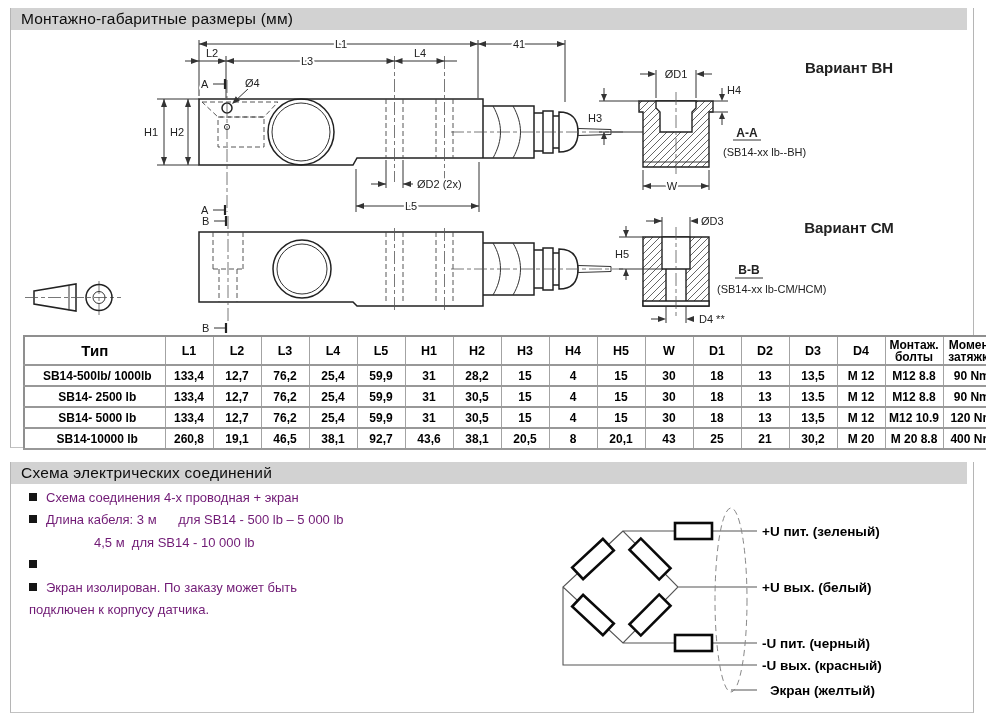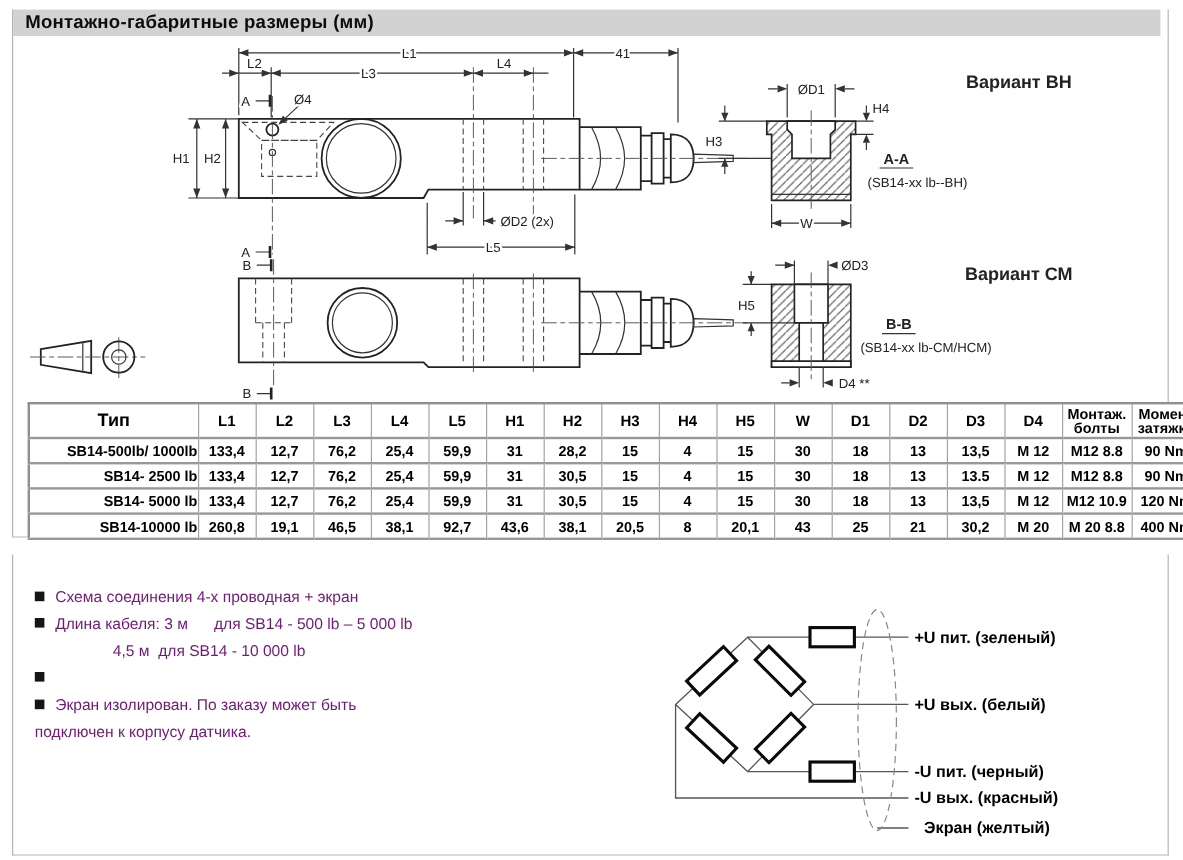--- a/index.html
+++ b/index.html
@@ -3,31 +3,31 @@
 <meta charset="utf-8">
 <style>
   html,body{margin:0;padding:0;background:#fff}
   #page{position:relative;width:986px;height:717px;background:#fff;overflow:hidden;
         font-family:"Liberation Sans",sans-serif;color:#111}
   .section{position:absolute;left:10px;width:962px;background:#fff;
            border-left:1px solid #b5b5b5;border-right:1px solid #b5b5b5;border-bottom:1px solid #c2c2c2}
   .sec1{top:8px;height:439px}
   .sec2{top:462px;height:250px}
   .secbar{background:#d2d2d2;height:22px;margin-right:6px;box-sizing:border-box;
-          font-weight:bold;font-size:15.5px;color:#0d0d0d;padding:2px 0 0 10px;letter-spacing:.2px}
+          font-weight:normal;font-size:15.5px;color:#0d0d0d;padding:2px 0 0 10px;letter-spacing:.2px}
   .drawsvg{position:absolute;left:0;top:24px}
   .bridgesvg{position:absolute;left:540px;top:485px}
   
   .dimtable{position:absolute;left:12px;top:327px;width:934px;border-collapse:collapse;
             table-layout:fixed;background:#fff;border:2px solid #8f8f8f}
   .dimtable th,.dimtable td{border:1px solid #a3a3a3;border-bottom:2px solid #989898;
             font-weight:bold;color:#000;text-align:center;padding:0;overflow:hidden;white-space:nowrap}
   .dimtable th{font-size:12.5px;line-height:12px;height:27px;white-space:pre-line}
   .dimtable td{font-size:12px;height:19px}
-  .dimtable td.tt{text-align:right;padding-left:5px}
+  .dimtable td.tt{text-align:center;padding-left:5px}
   
   .bullets{position:absolute;left:18px;top:25px;width:470px;font-size:13px;color:#701a75;line-height:22.4px}
   .bullet .btext{white-space:pre-wrap}
   .sq{display:inline-block;width:8px;height:8px;background:#151515;margin-right:9px;vertical-align:1px}
   
   svg text{font-family:"Liberation Sans",sans-serif;font-size:11px;fill:#222}
   .ln{stroke:#333;fill:none;stroke-width:1}
   .ln2{stroke:#222;fill:none;stroke-width:1.5}
   .cl{stroke:#555;fill:none;stroke-width:.8;stroke-dasharray:13 3 4 3}
   .hd{stroke:#444;fill:none;stroke-width:.9;stroke-dasharray:5 3}
@@ -262,20 +262,21 @@
         <td>30,2</td>
         <td>M 20</td>
         <td>M 20 8.8</td>
         <td>400 Nm</td>
       </tr>
     </tbody>
       </table>
   </div>
 
   <div class="section sec2">
+    <div class="secbar">Схема электрических соединений</div>
     <div class="bullets">
       <div class="bullet"><span class="sq"></span><span class="btext">Схема соединения 4-х проводная + экран</span></div>
       <div class="bullet"><span class="sq"></span><span class="btext">Длина кабеля: 3 м      для SB14 - 500 lb – 5 000 lb
                   4,5 м  для SB14 - 10 000 lb</span></div>
       <div class="bullet"><span class="sq"></span></div>
       <div class="bullet"><span class="sq"></span><span class="btext">Экран изолирован. По заказу может быть
 подключен к корпусу датчика.</span></div>
     </div>
   </div>
 

